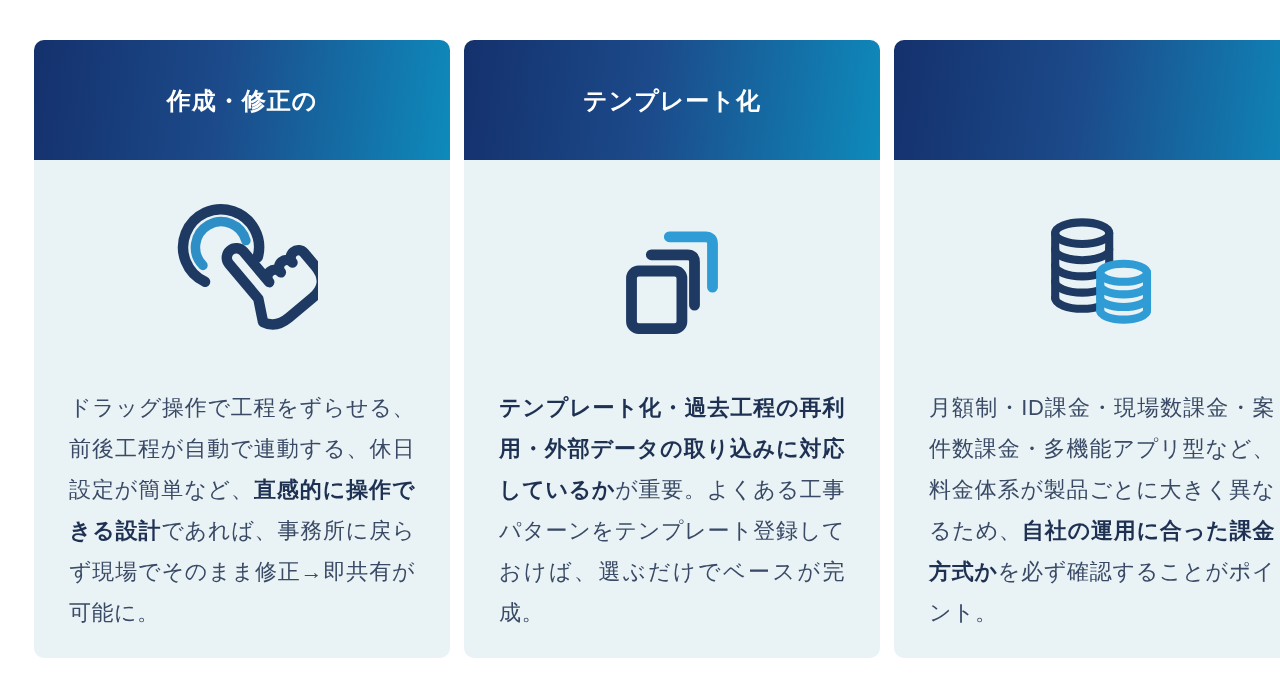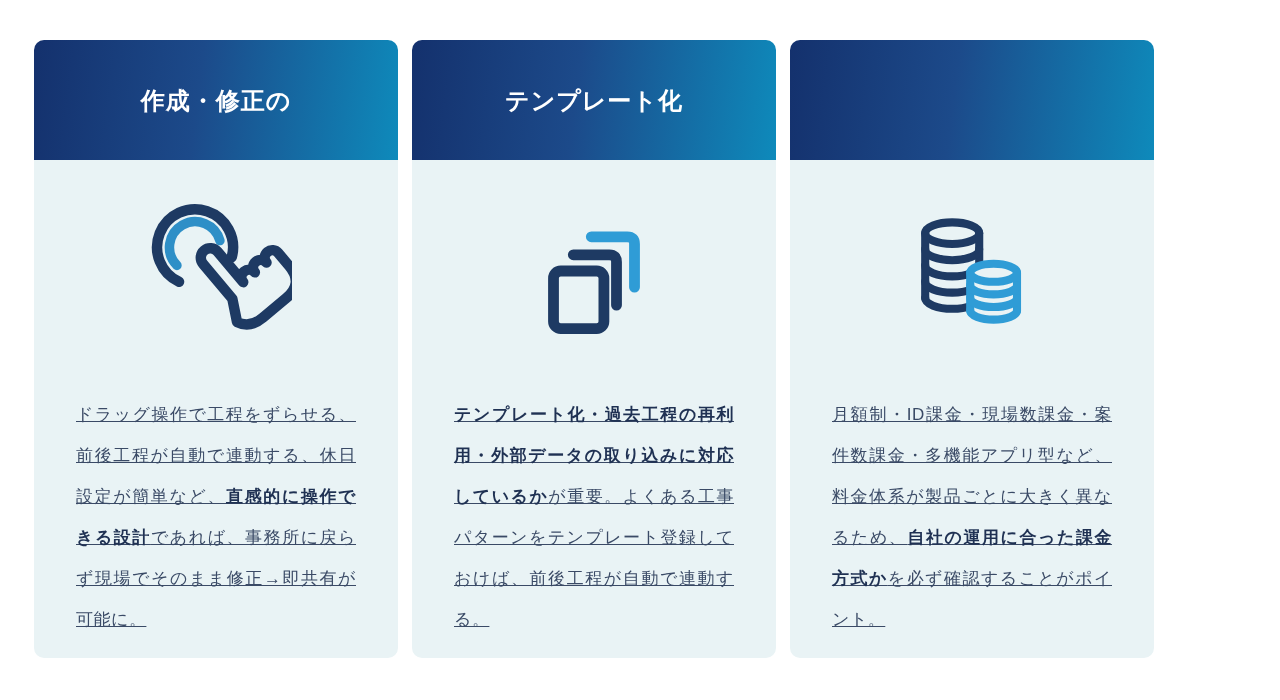--- a/index.html
+++ b/index.html
@@ -10,21 +10,21 @@
     height: 700px;
     font-family: "Liberation Sans", "DejaVu Sans", sans-serif;
     overflow: hidden;
   }
   .row {
     display: flex;
     gap: 14px;
     padding: 40px 0 0 34px;
   }
   .card {
-    width: 364px;
+    width: 416px;
     flex: 0 0 auto;
   }
   .card-header {
     height: 120px;
     border-radius: 10px 10px 0 0;
     background: linear-gradient(97deg, #14316d 0%, #1c4a8a 45%, #0e8abb 100%);
     color: #ffffff;
     display: flex;
     flex-direction: column;
     justify-content: center;
@@ -42,27 +42,26 @@
     box-sizing: border-box;
     padding: 0 30px;
   }
   .icon-area {
     height: 222px;
     display: flex;
     align-items: center;
     justify-content: center;
   }
   .card-text {
-    margin: 12px;
-    font-size: 17px;
+    margin: 5px;
+    font-size: 22px;
     line-height: 41px;
     color: #3a4a66;
     letter-spacing: 0.5px;
     text-align: justify;
-    text-decoration: underline;
   }
   .card-text strong {
     color: #1f3153;
     font-weight: bold;
   }
 </style>
 </head>
 <body>
 
 <div class="row">
@@ -92,21 +91,21 @@
     <div class="card-body">
       <div class="icon-area">
         <svg width="144" height="144" viewBox="0 0 160 160" aria-hidden="true">
           <g transform="translate(5 14)">
             <path d="M 72 28 L 112 28 Q 120 28 120 36 L 120 84" fill="none" stroke="#2f9cd6" stroke-width="12" stroke-linecap="round" stroke-linejoin="round"></path>
             <path d="M 52 48 L 92 48 Q 100 48 100 56 L 100 104" fill="none" stroke="#1e3a63" stroke-width="12" stroke-linecap="round" stroke-linejoin="round"></path>
             <rect x="30" y="66" width="56" height="64" rx="8" fill="none" stroke="#1e3a63" stroke-width="12"></rect>
           </g>
         </svg>
       </div>
-      <p class="card-text"><strong>テンプレート化・過去工程の再利用・外部データの取り込みに対応しているか</strong><span>が重要。よくある工事パターンをテンプレート登録しておけば、前後工程が自動で連動する。</span></p>
+      <p class="card-text"><strong>テンプレート化・過去工程の再利用・外部データの取り込みに対応しているか</strong><span>が重要。よくある工事パターンをテンプレート登録しておけば、選ぶだけでベースが完成。</span></p>
     </div>
   </div>
 
   <div class="card">
     <div class="card-header">
     </div>
     <div class="card-body">
       <div class="icon-area">
         <svg width="144" height="144" viewBox="0 0 160 160" aria-hidden="true">
           <g transform="translate(6 4)" fill="none" stroke-linecap="round">

